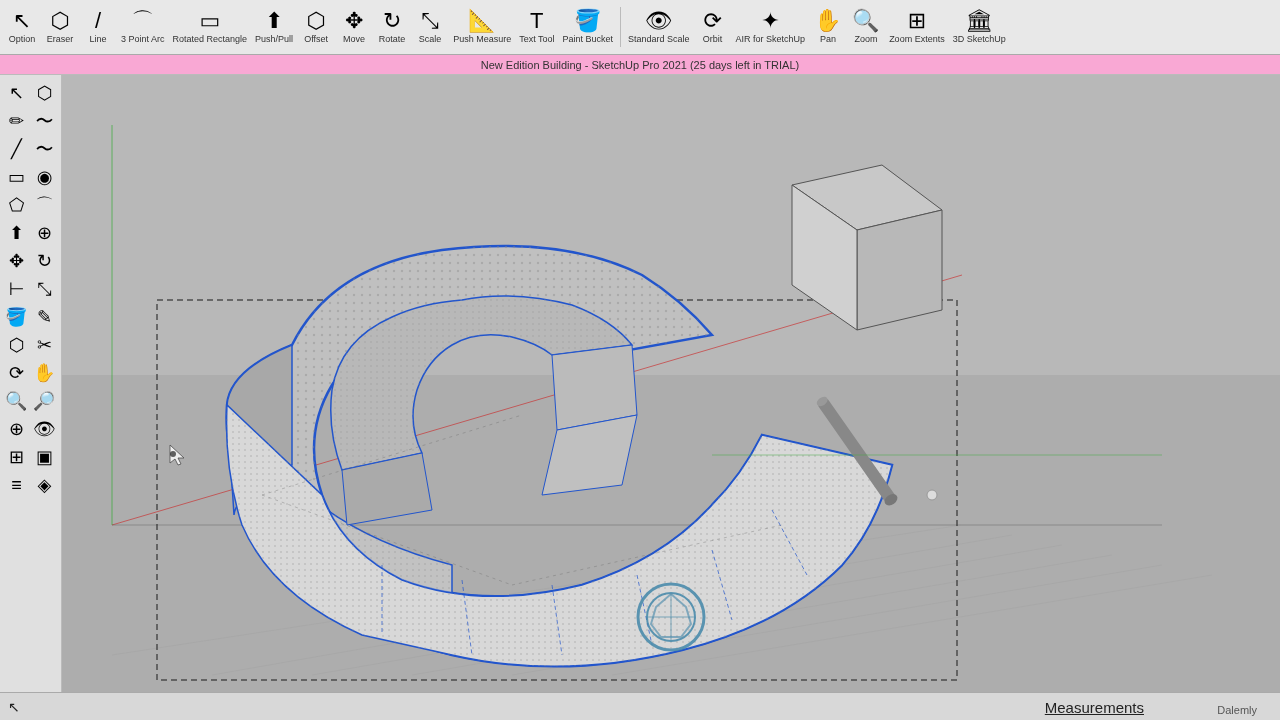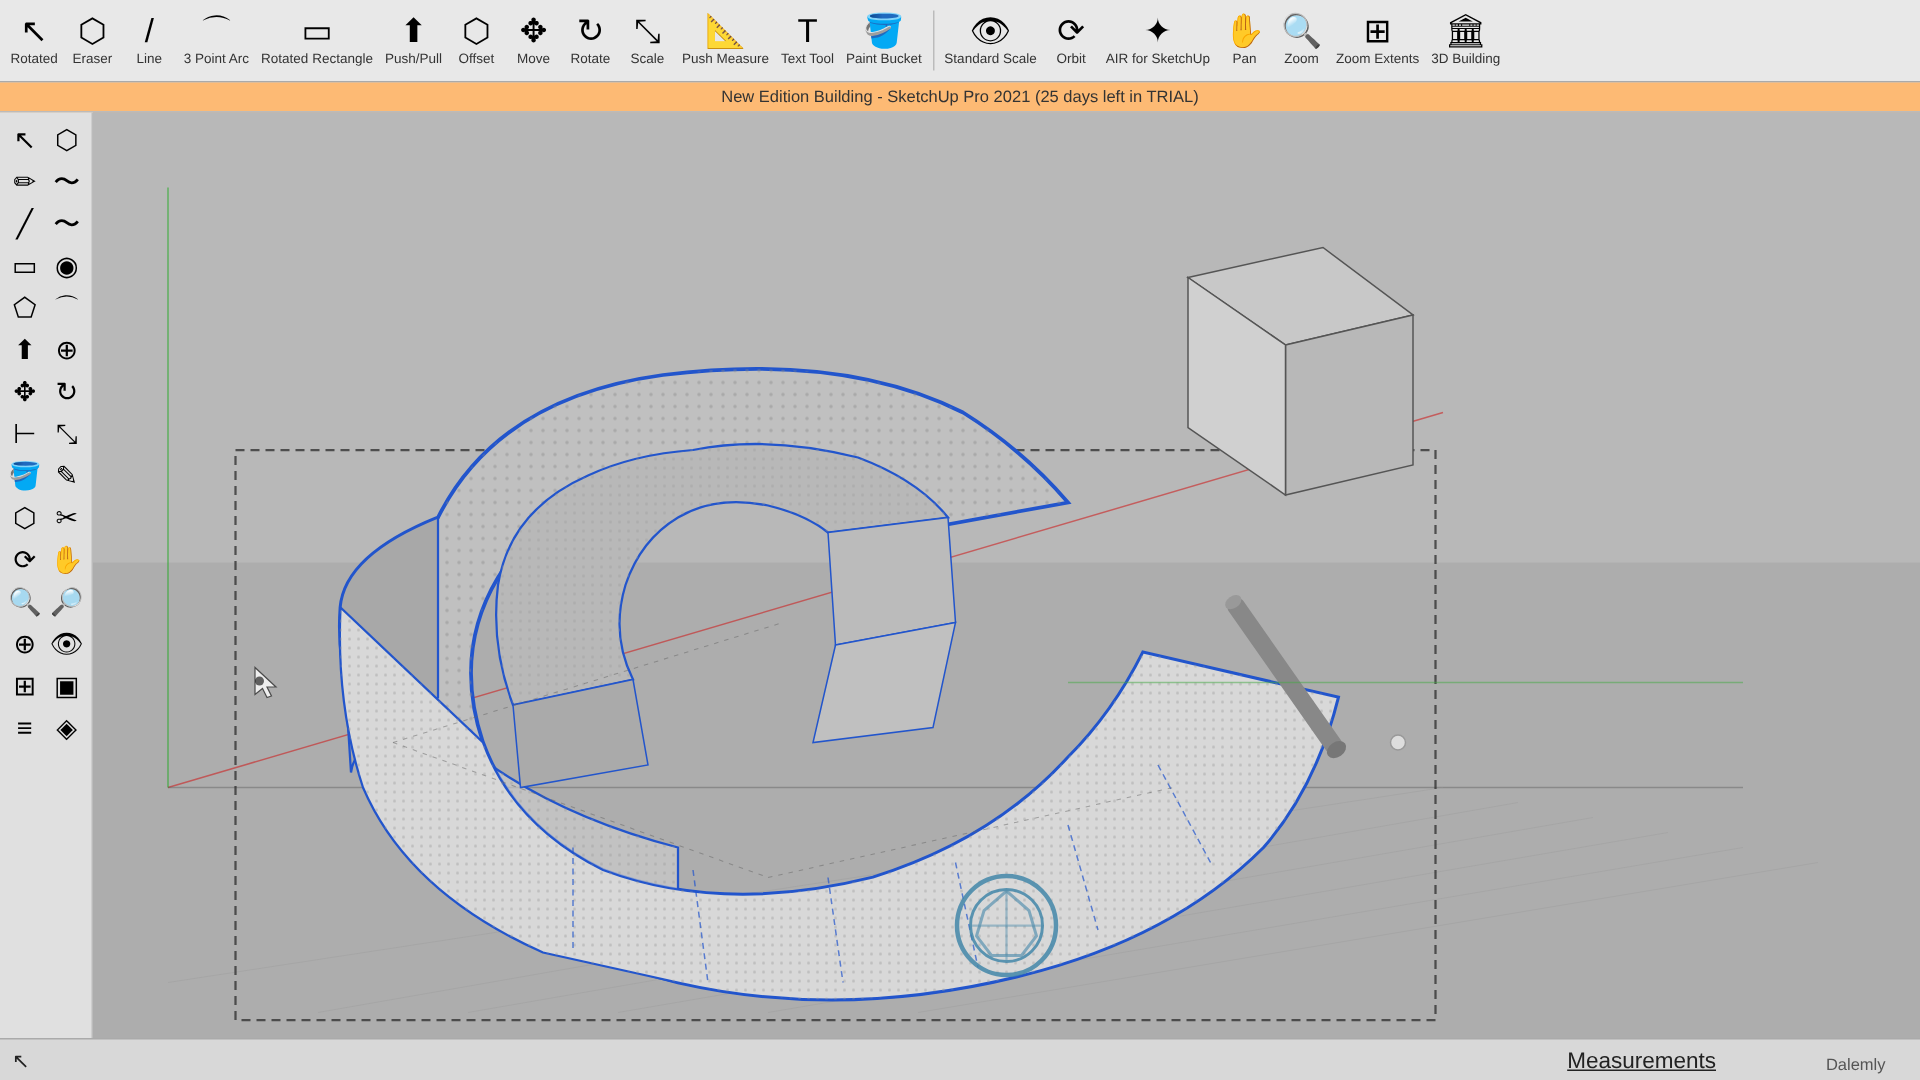--- a/index.html
+++ b/index.html
@@ -29,21 +29,21 @@
       padding: 2px 3px;
     }
     .tool-item .icon { font-size: 22px; line-height: 1; }
     .tool-item .label { font-size: 9px; color: #333; margin-top: 2px; white-space: nowrap; }
 
     
     #title-bar {
       position: absolute;
       top: 55px; left: 0; right: 0;
       height: 20px;
-      background: #fdba74;
+      background: #f9a8d4;
       border-bottom: 1px solid #bbb;
       display: flex;
       align-items: center;
       justify-content: center;
       font-size: 11px;
       color: #333;
     }
 
     
     #left-sidebar {
@@ -176,21 +176,21 @@
       pointer-events: none;
     }
   </style>
 </head>
 <body>
 
 <div id="toolbar">
 
 <div class="tool-item" title="Select">
       <span class="icon">↖</span>
-      <span class="label">Rotated</span>
+      <span class="label">Option</span>
     </div>
     <div class="tool-item" title="Eraser">
       <span class="icon">⬡</span>
       <span class="label">Eraser</span>
     </div>
     <div class="tool-item" title="Line">
       <span class="icon">/</span>
       <span class="label">Line</span>
     </div>
     <div class="tool-item" title="2 Point Arc">
@@ -253,21 +253,21 @@
     <div class="tool-item" title="Zoom">
       <span class="icon">🔍</span>
       <span class="label">Zoom</span>
     </div>
     <div class="tool-item" title="Zoom Extents">
       <span class="icon">⊞</span>
       <span class="label">Zoom Extents</span>
     </div>
     <div class="tool-item" title="3D Warehouse">
       <span class="icon">🏛</span>
-      <span class="label">3D Building</span>
+      <span class="label">3D SketchUp</span>
     </div>
   </div>
 
 <div id="title-bar">
   <span>New Edition Building - SketchUp Pro 2021 (25 days left in TRIAL)</span>
 </div>
 
 <div id="left-sidebar">
 
 <div class="sidebar-pair">

